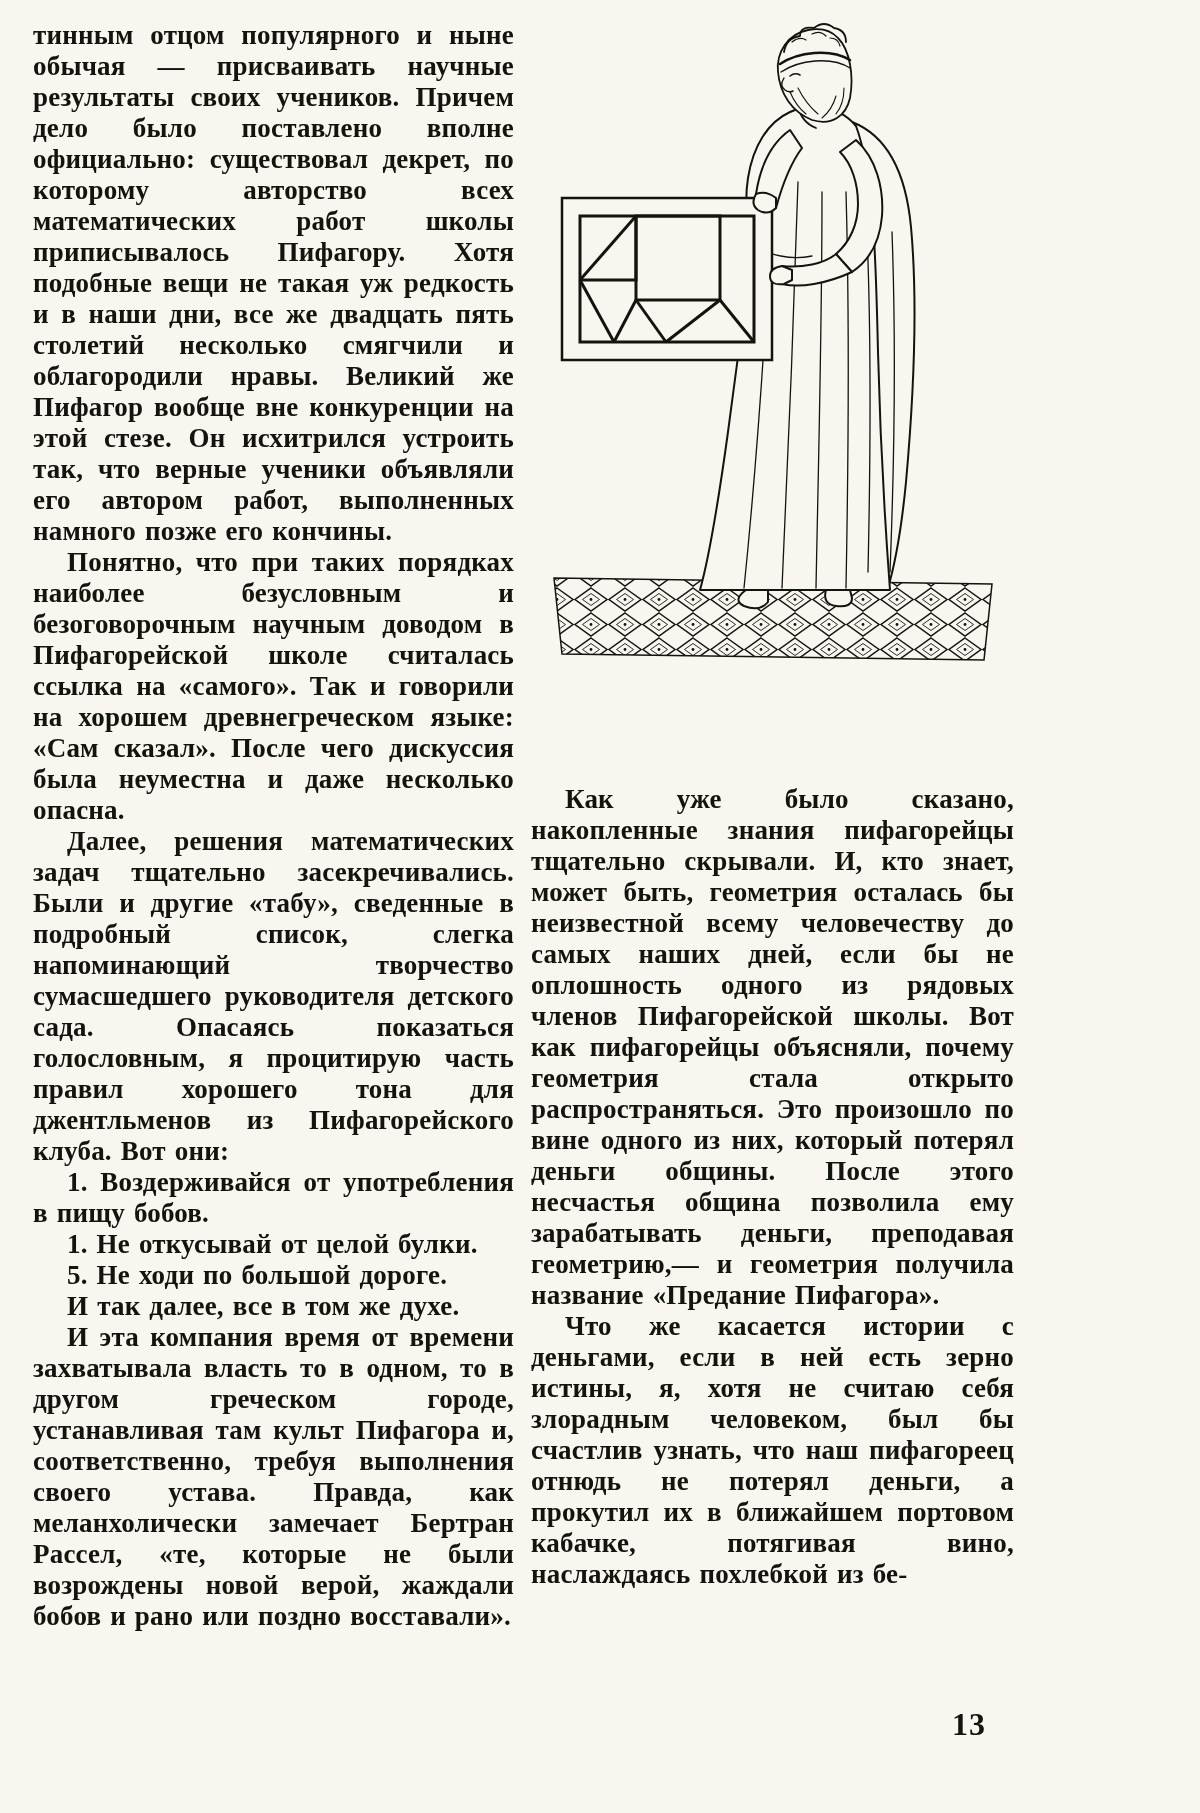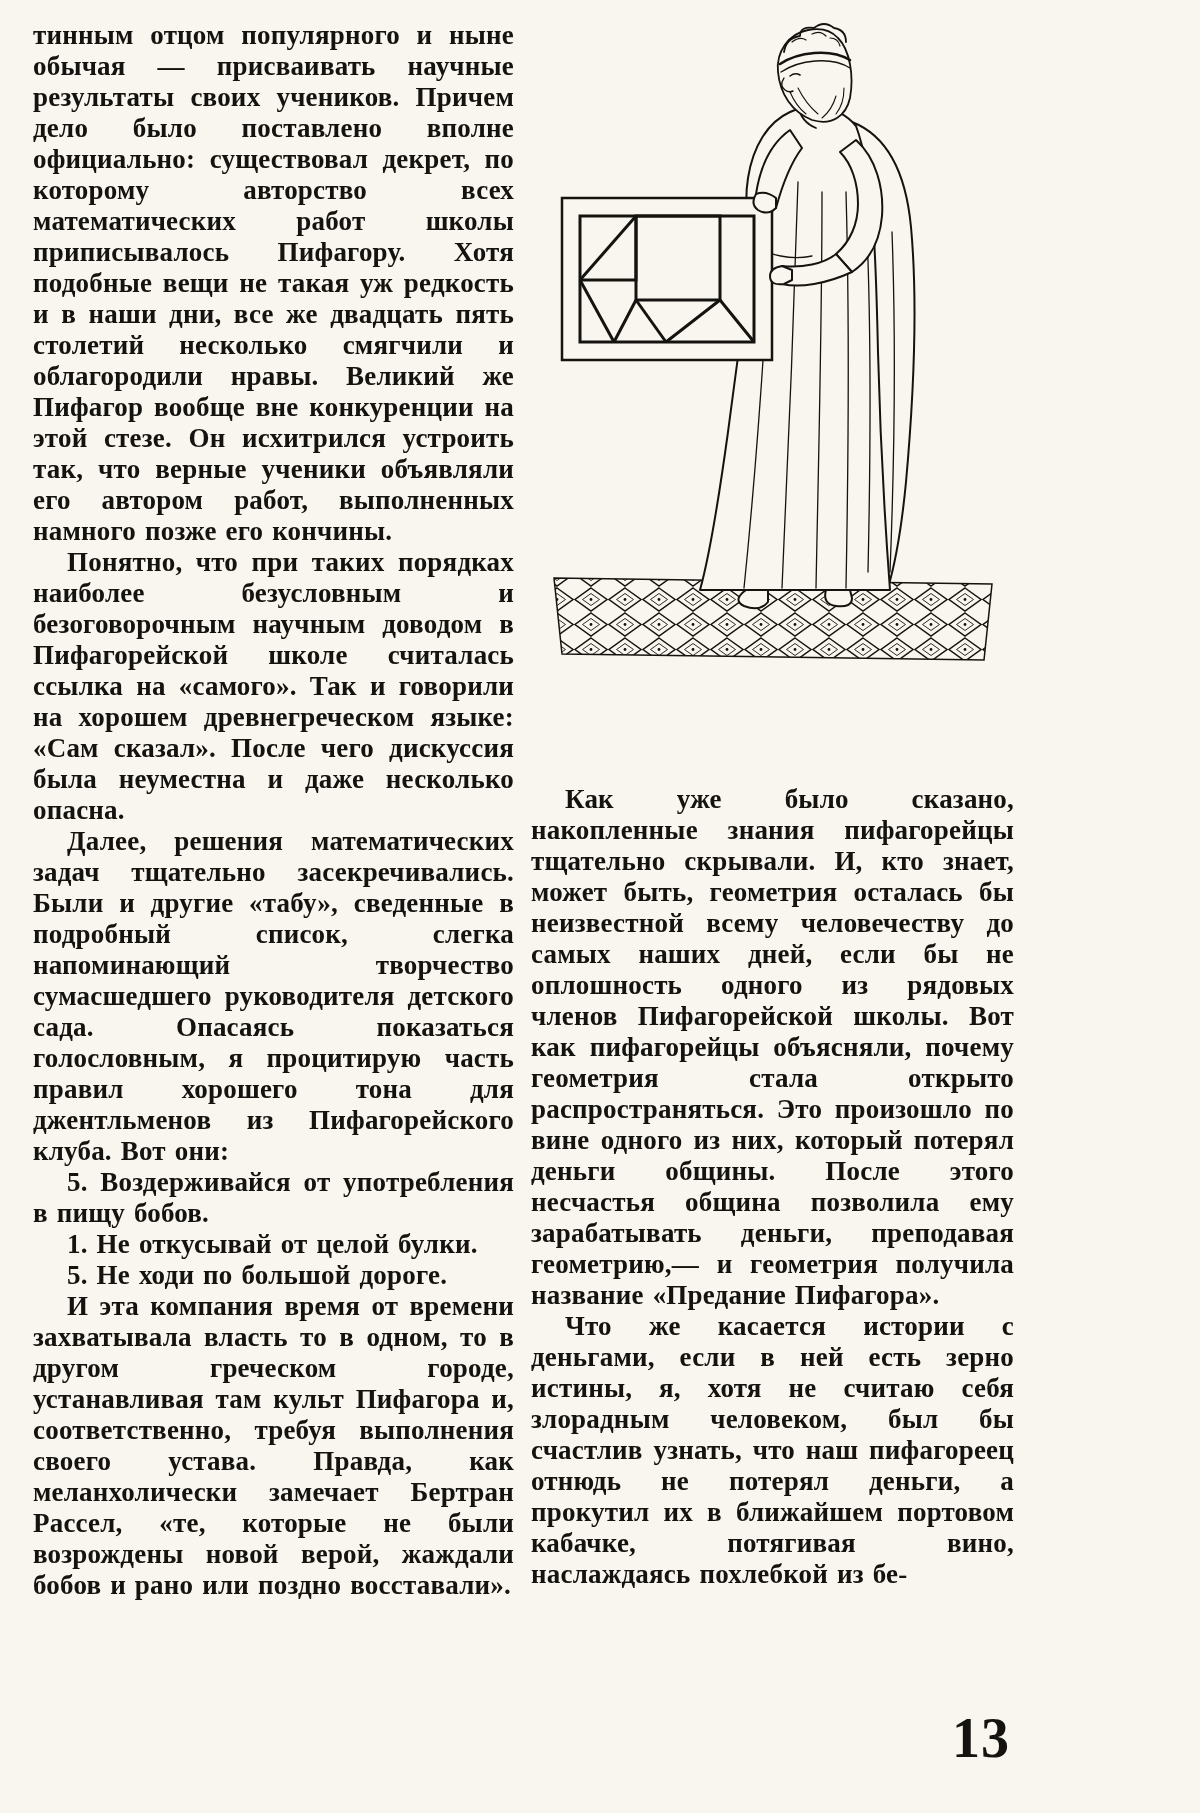--- a/index.html
+++ b/index.html
@@ -29,35 +29,36 @@
   .col p{margin:0;text-indent:34px;}
   .col p.flush{text-indent:0;}
   #col-left{left:33px;top:20px;width:481px;}
   #col-right{left:531px;top:742px;width:483px;margin-top:42px;}
   .illu-wrap{
     position:absolute;left:540px;top:12px;width:465px;height:655px;
   }
   .illu{width:100%;height:100%;display:block;}
   .page-num{
     position:absolute;left:952px;top:1706px;
-    font-size:56px;font-weight:700;letter-spacing:1px;
+    font-size:32px;font-weight:700;letter-spacing:1px;
   }
 </style>
 </head>
 <body>
 
 <div class="page">
 
   <div class="col" id="col-left">
     <p class="flush">тинным отцом популярного и ныне обычая — присваивать научные результаты своих учеников. Причем дело было поставлено вполне официально: существовал декрет, по которому авторство всех математических работ школы приписывалось Пифагору. Хотя подобные вещи не такая уж редкость и в наши дни, все же двадцать пять столетий несколько смягчили и облагородили нравы. Великий же Пифагор вообще вне конкуренции на этой стезе. Он исхитрился устроить так, что верные ученики объявляли его автором работ, выполненных намного позже его кончины.</p>
     <p>Понятно, что при таких порядках наиболее безусловным и безоговорочным научным доводом в Пифагорейской школе считалась ссылка на «самого». Так и говорили на хорошем древнегреческом языке: «Сам сказал». После чего дискуссия была неуместна и даже несколько опасна.</p>
     <p>Далее, решения математических задач тщательно засекречивались. Были и другие «табу», сведенные в подробный список, слегка напоминающий творчество сумасшедшего руководителя детского сада. Опасаясь показаться голословным, я процитирую часть правил хорошего тона для джентльменов из Пифагорейского клуба. Вот они:</p>
-    <p>5. Воздерживайся от употребления в пищу бобов.</p>
+    <p>1. Воздерживайся от употребления в пищу бобов.</p>
     <p>1. Не откусывай от целой булки.</p>
     <p>5. Не ходи по большой дороге.</p>
+    <p>И так далее, все в том же духе.</p>
     <p>И эта компания время от времени захватывала власть то в одном, то в другом греческом городе, устанавливая там культ Пифагора и, соответственно, требуя выполнения своего устава. Правда, как меланхолически замечает Бертран Рассел, «те, которые не были возрождены новой верой, жаждали бобов и рано или поздно восставали».</p>
   </div>
 
   <div class="illu-wrap">
     <svg class="illu" viewBox="0 0 465 655" xmlns="http://www.w3.org/2000/svg">
       <defs>
         <pattern id="mosaic" width="34" height="25" patternUnits="userSpaceOnUse">
           <path d="M17,1 L33,12.5 L17,24 L1,12.5 Z" fill="none" stroke="#15130f" stroke-width="1.5"></path>
           <path d="M17,6.5 L25.5,12.5 L17,18.5 L8.5,12.5 Z" fill="none" stroke="#15130f" stroke-width="0.9"></path>
           <circle cx="17" cy="12.5" r="1.4" fill="#15130f"></circle>

